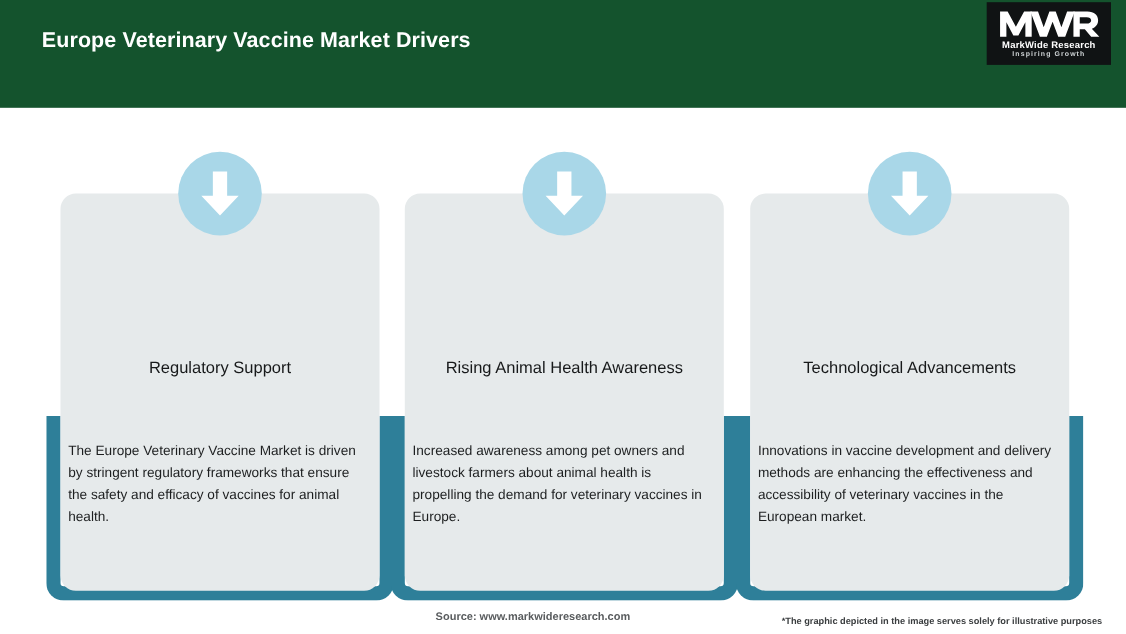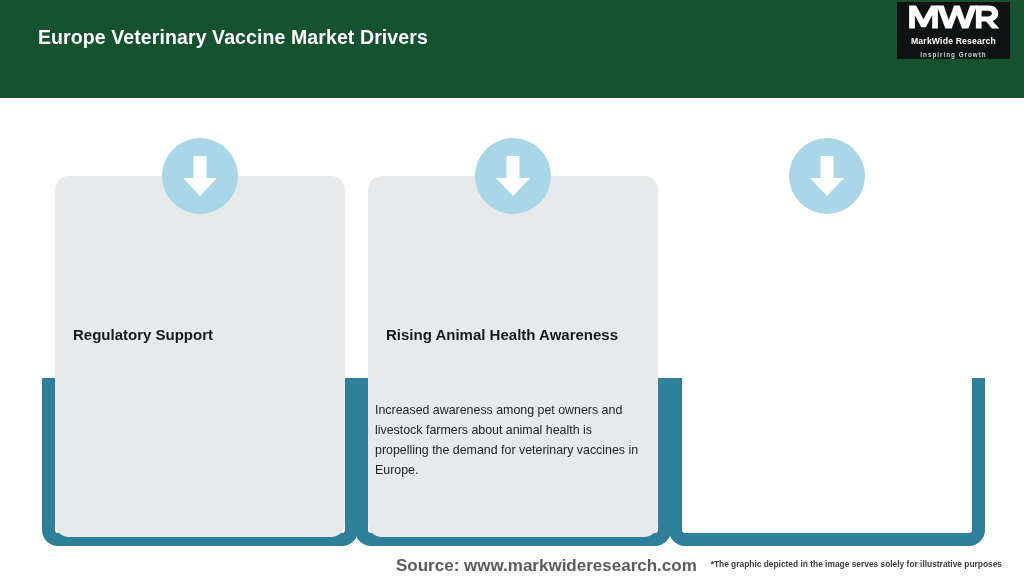--- a/index.html
+++ b/index.html
@@ -39,21 +39,21 @@
   .logo-box {
     position: absolute;
     right: 14px;
     top: 2px;
     width: 113px;
     height: 57px;
     background: #101314;
     display: flex;
     flex-direction: column;
     align-items: center;
-    justify-content: space-between;
+    justify-content: center;
     overflow: hidden;
   }
   .logo-mark {
     width: 92px;
     height: 26px;
     display: block;
     margin-top: 2px;
   }
   .logo-name {
     font-size: 8.6px;
@@ -128,44 +128,44 @@
     align-items: center;
     justify-content: center;
   }
   .icon-circle svg { display: block; }
 
   .card-title {
     position: absolute;
     left: 18px;
     top: 148px;
     width: 254px;
-    text-align: left;
+    text-align: center;
     font-size: 15px;
-    font-weight: bold;
+    font-weight: normal;
     color: #17191a;
     line-height: 22px;
   }
 
   .card-body {
     position: absolute;
     left: 7px;
     top: 224px;
     width: 272px;
     font-size: 12.4px;
     color: #1d1f20;
     line-height: 20px;
     text-align: left;
   }
 
   
   .source {
     position: absolute;
     left: 396px;
     top: 556px;
-    font-size: 17px;
+    font-size: 10px;
     font-weight: bold;
     color: #595c5e;
     white-space: nowrap;
   }
   .disclaimer {
     position: absolute;
     right: 22px;
     top: 559px;
     font-size: 8.4px;
     font-weight: bold;
@@ -194,20 +194,21 @@
     <div class="logo-tagline">Inspiring Growth</div>
   </div>
 </div>
 
 <div class="cards">
 
   <div class="card-wrap c0">
     <div class="bracket"></div>
     <div class="card">
       <div class="card-title">Regulatory Support</div>
+      <div class="card-body">The Europe Veterinary Vaccine Market is driven by stringent regulatory frameworks that ensure the safety and efficacy of vaccines for animal health.</div>
     </div>
     <div class="icon-circle">
       <svg width="38" height="44" viewBox="0 0 38 44" aria-hidden="true">
         <path d="M12.5 2 L25.5 2 L25.5 24 L36 24 L19 42 L2 24 L12.5 24 Z" fill="#ffffff"></path>
       </svg>
     </div>
   </div>
 
   <div class="card-wrap c1">
     <div class="bracket"></div>
@@ -217,20 +218,24 @@
     </div>
     <div class="icon-circle">
       <svg width="38" height="44" viewBox="0 0 38 44" aria-hidden="true">
         <path d="M12.5 2 L25.5 2 L25.5 24 L36 24 L19 42 L2 24 L12.5 24 Z" fill="#ffffff"></path>
       </svg>
     </div>
   </div>
 
   <div class="card-wrap c2">
     <div class="bracket"></div>
+    <div class="card">
+      <div class="card-title">Technological Advancements</div>
+      <div class="card-body">Innovations in vaccine development and delivery methods are enhancing the effectiveness and accessibility of veterinary vaccines in the European market.</div>
+    </div>
     <div class="icon-circle">
       <svg width="38" height="44" viewBox="0 0 38 44" aria-hidden="true">
         <path d="M12.5 2 L25.5 2 L25.5 24 L36 24 L19 42 L2 24 L12.5 24 Z" fill="#ffffff"></path>
       </svg>
     </div>
   </div>
 
 </div>
 
 <div class="source">Source: www.markwideresearch.com</div>

